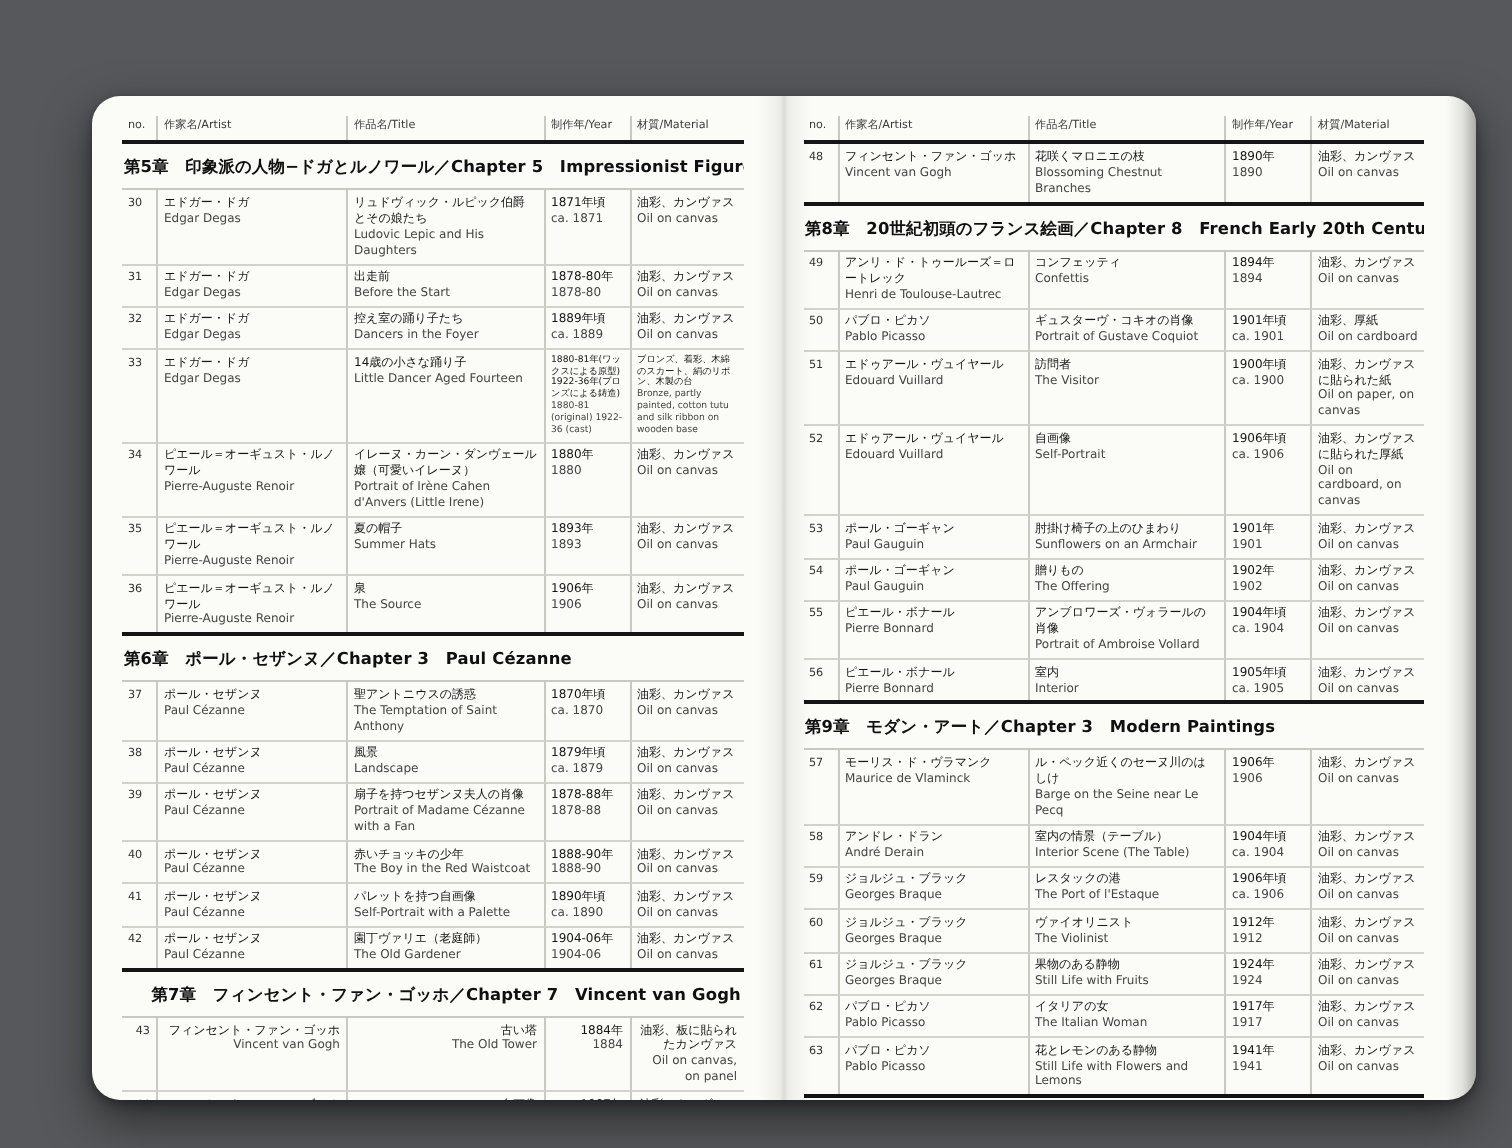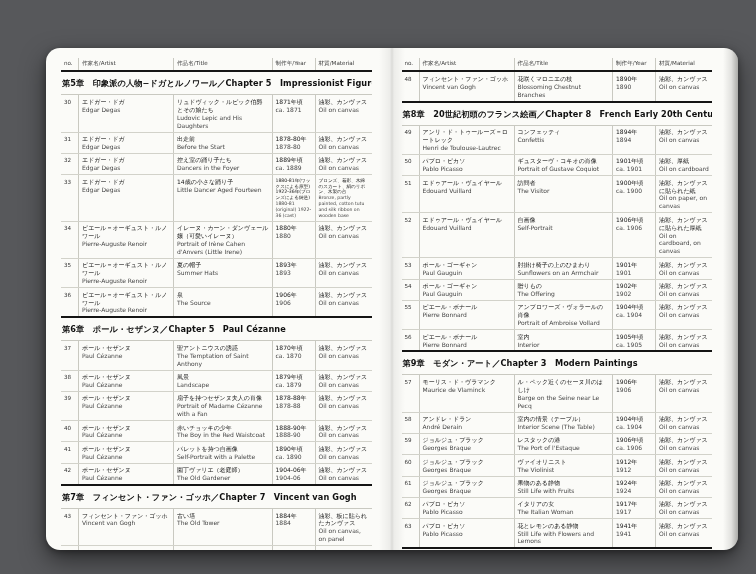--- a/index.html
+++ b/index.html
@@ -23,21 +23,21 @@
   }
   .page{flex:1;box-sizing:border-box;padding:10px 15px 12px 15px;overflow:hidden;position:relative;}
   .page.right{padding-right:26px;}
 
   .colhead,.row{display:grid;grid-template-columns:17px 95px 1fr 43px 57px;}
   .colhead{border-bottom:2px solid #161616;margin-bottom:0;}
   .colhead .cell{font-size:5.6px;color:#3a3a3a;padding:2px 3px 3px;}
   .cell + .cell{border-left:1px solid #c9c9c1;}
 
   .section{border-bottom:2.5px solid #141414;}
-  .section:last-child{border-bottom:2.5px solid #141414;}
+  .section:last-child{border-bottom:2.5px solid #141414;text-align:right;}
   .chapter{
     font-size:8.2px;font-weight:bold;color:#101010;padding:6px 1px 5px;letter-spacing:.1px;
     white-space:nowrap;overflow:hidden;
   }
   .rows.after-chapter{border-top:1px solid #c9c9c1;}
   .row{min-height:20px;}
   .row + .row{border-top:1px solid #d2d2ca;}
   .cell{padding:2.5px 3px 2px;font-size:6px;line-height:1.32;color:#222;overflow:hidden;}
   .cell .jp{color:#151515;}
   .cell .en{color:#454545;}
@@ -194,21 +194,21 @@
       <div class="en">1906</div>
     </div>
     <div class="cell material">
       <div class="jp">油彩、カンヴァス</div>
       <div class="en">Oil on canvas</div>
     </div>
   </div>
 </div>
       </div>
       <div class="section">
-        <div class="chapter">第6章　ポール・セザンヌ／Chapter 5　Paul Cézanne</div>
+        <div class="chapter">第6章　ポール・セザンヌ／Chapter 3　Paul Cézanne</div>
         <div class="rows after-chapter">
   <div class="row">
     <div class="cell no">37</div>
     <div class="cell artist">
       <div class="jp">ポール・セザンヌ</div>
       <div class="en">Paul Cézanne</div>
     </div>
     <div class="cell title">
       <div class="jp">聖アントニウスの誘惑</div>
       <div class="en">The Temptation of Saint Anthony</div>

